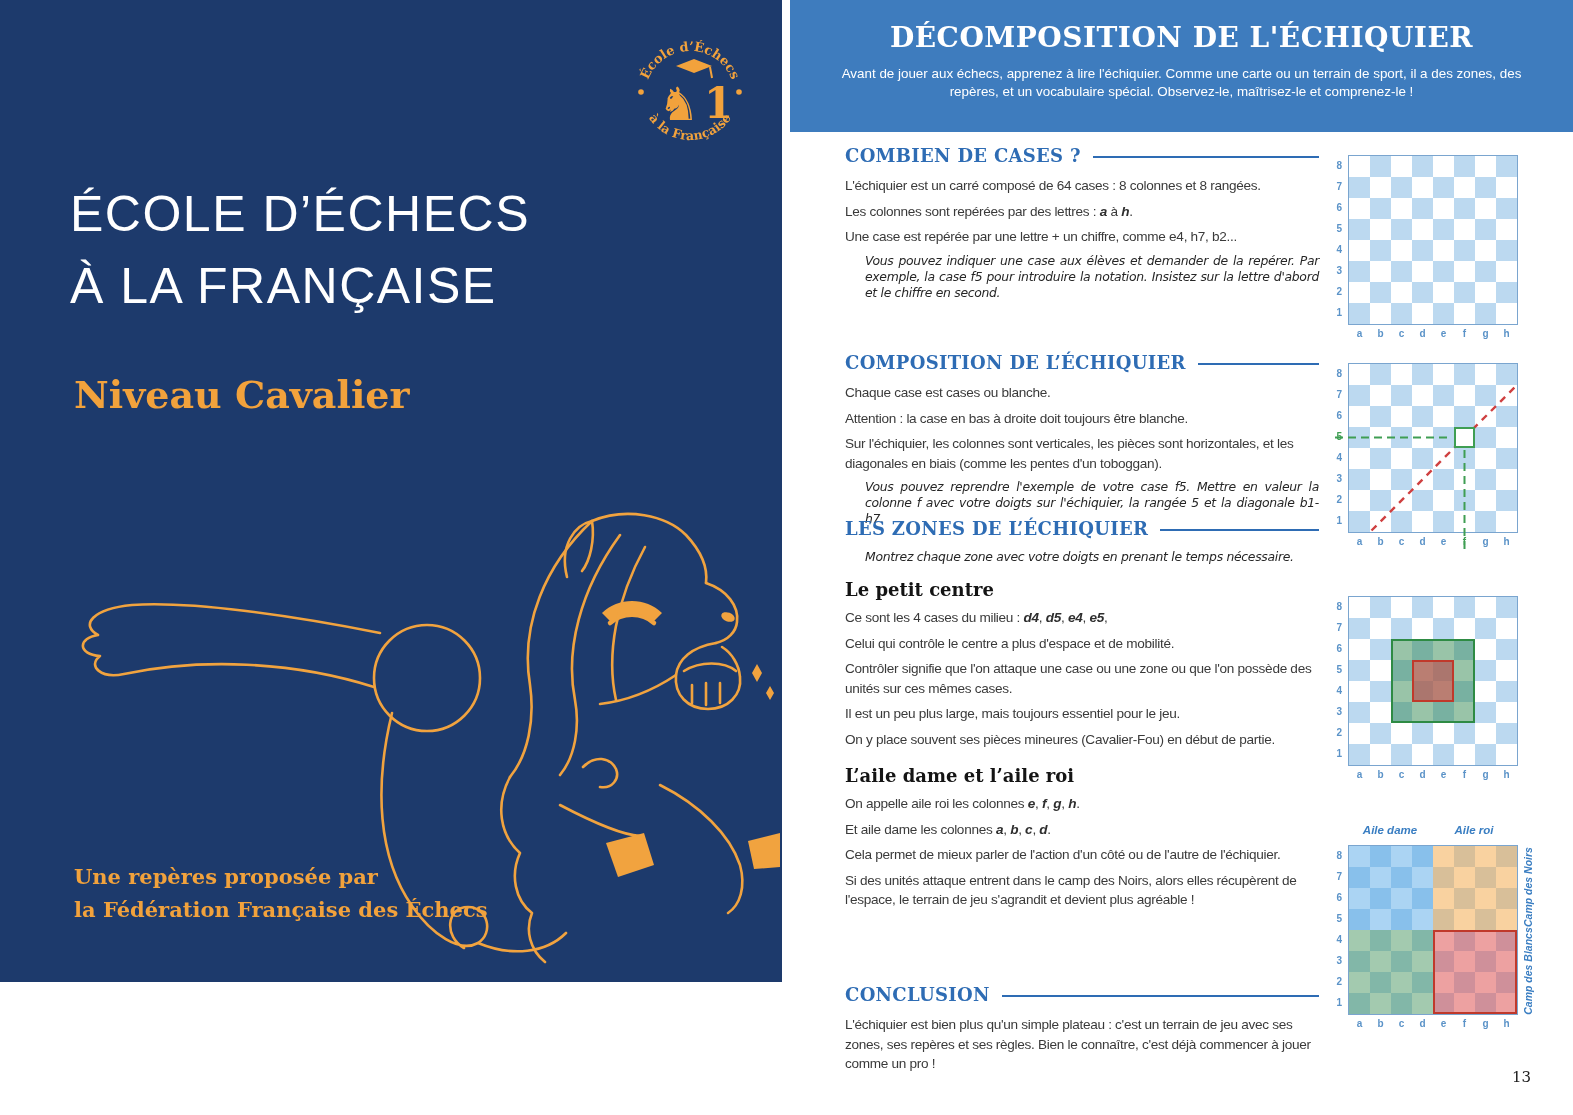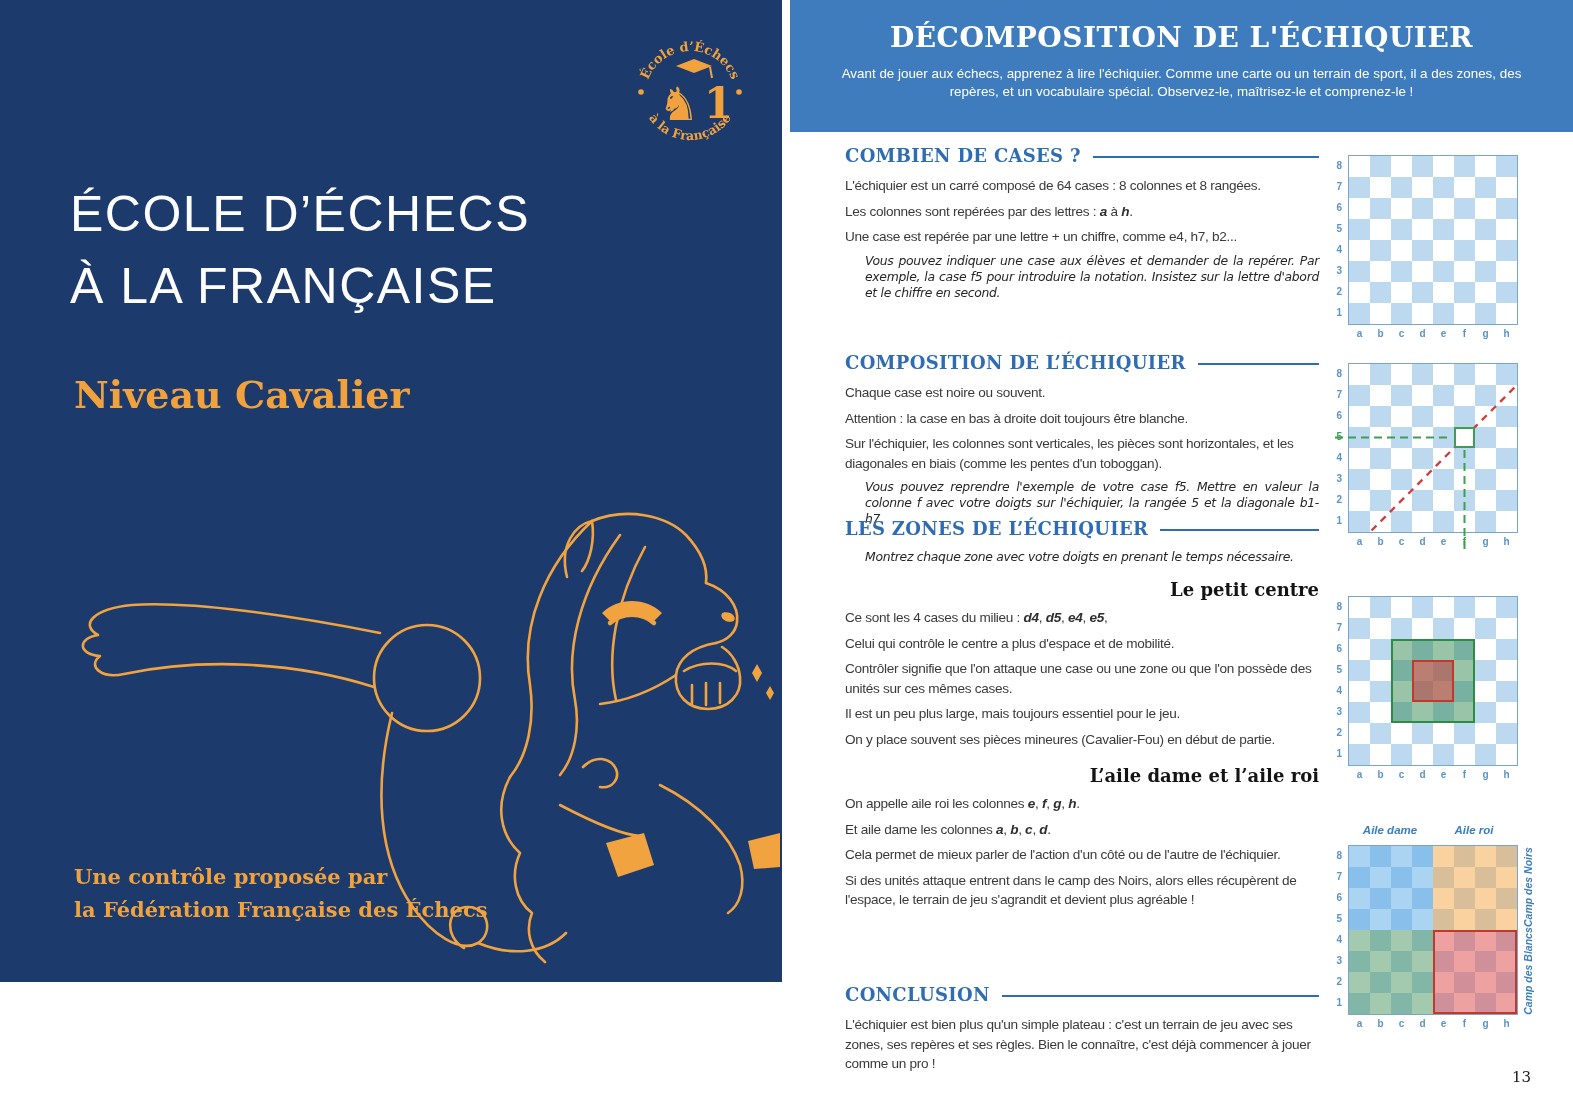--- a/index.html
+++ b/index.html
@@ -33,21 +33,21 @@
   .sec{position:absolute;left:55px;width:474px;}
   .sec h2{display:flex;align-items:center;gap:12px;margin:0 0 10px 0;color:#2e6cb4;
           font-family:"DejaVu Serif",serif;font-weight:bold;font-size:18px;letter-spacing:0.3px;
           white-space:nowrap;}
   .sec h2 .rule{flex:1;height:2.5px;background:#2e6cb4;margin-top:3px;}
   .paras p{margin:0 0 6px 0;color:#3a3a3a;font-size:13.6px;line-height:19.5px;letter-spacing:-0.3px;}
   .paras b i{color:#2f2f2f;}
   .note{margin:3px 0 0 20px;color:#262626;font-family:"DejaVu Sans",sans-serif;font-style:italic;
         font-size:12.4px;line-height:16px;text-align:justify;letter-spacing:-0.3px;}
   .h3{margin:14px 0 8px 0;color:#141414;font-family:"DejaVu Serif",serif;font-weight:bold;
-      font-size:18px;text-align:right;}
+      font-size:18px;}
   .mt{margin-top:16px;}
   .pageno{position:absolute;left:722px;top:1068px;color:#1c1c1c;font-family:"DejaVu Serif",serif;
           font-size:15px;}
 
   
   .board-mount{position:absolute;left:540px;width:210px;}
   .tlabels{display:flex;margin-left:18px;width:168px;height:21px;}
   .tlabels span{width:84px;text-align:center;font-style:italic;font-weight:bold;font-size:11.5px;
                 color:#3a7ec2;}
   .brow{display:flex;}
@@ -91,21 +91,21 @@
       <line x1="82" y1="37" x2="84" y2="48" stroke="#f2a23c" stroke-width="2"></line>
       <text x="76" y="88" font-size="42" font-weight="bold" fill="#f2a23c" font-family="DejaVu Serif,serif">1</text>
     </svg>
 
     <div class="cover-title">
       <div>ÉCOLE D’ÉCHECS</div>
       <div>À LA FRANÇAISE</div>
     </div>
     <div class="cover-level">Niveau Cavalier</div>
     <div class="cover-method">
-      <div>Une contrôle proposée par</div>
+      <div>Une repères proposée par</div>
       <div>la Fédération Française des Échecs</div>
     </div>
 
     <svg class="mascot" width="745" height="477" viewBox="0 0 745 477" fill="none" stroke="#f1a33f" stroke-width="2.6" stroke-linecap="round" stroke-linejoin="round">
       <circle cx="387" cy="173" r="53"></circle>
       <path d="M 340,128 C 250,110 150,96 92,100 C 52,104 40,120 58,130 C 38,133 37,149 60,151 C 47,161 61,174 84,169 C 160,153 252,156 334,182"></path>
       <path d="M 352,208 C 334,282 338,352 372,401 C 392,430 420,448 438,438 C 454,428 448,402 428,402 C 406,402 404,432 424,443"></path>
       <path d="M 438,438 C 472,452 506,448 526,428"></path>
       <path d="M 527,72 C 519,40 535,20 552,16 C 555,35 550,56 542,66"></path>
       <path d="M 552,16 C 586,2 626,10 646,30 C 661,46 668,62 666,78"></path>
@@ -158,21 +158,21 @@
         </div>
       <div class="note">Vous pouvez indiquer une case aux élèves et demander de la repérer. Par exemple, la case f5 pour introduire la notation. Insistez sur la lettre d'abord et le chiffre en second.</div>
     </div>
 
     <div class="sec" style="top:352px">
       <h2>
           <span>COMPOSITION DE L’ÉCHIQUIER</span>
           <span class="rule"></span>
         </h2>
       <div class="paras">
-          <p>Chaque case est noire ou souvent.</p>
+          <p>Chaque case est cases ou blanche.</p>
           <p>Attention : la case en bas à droite doit toujours être blanche.</p>
           <p>Sur l'échiquier, les colonnes sont verticales, les pièces sont horizontales, et les diagonales en biais (comme les pentes d'un toboggan).</p>
         </div>
       <div class="note">Vous pouvez reprendre l'exemple de votre case f5. Mettre en valeur la colonne f avec votre doigts sur l'échiquier, la rangée 5 et la diagonale b1-h7.</div>
     </div>
 
     <div class="sec" style="top:518px">
       <h2>
           <span>LES ZONES DE L’ÉCHIQUIER</span>
           <span class="rule"></span>

